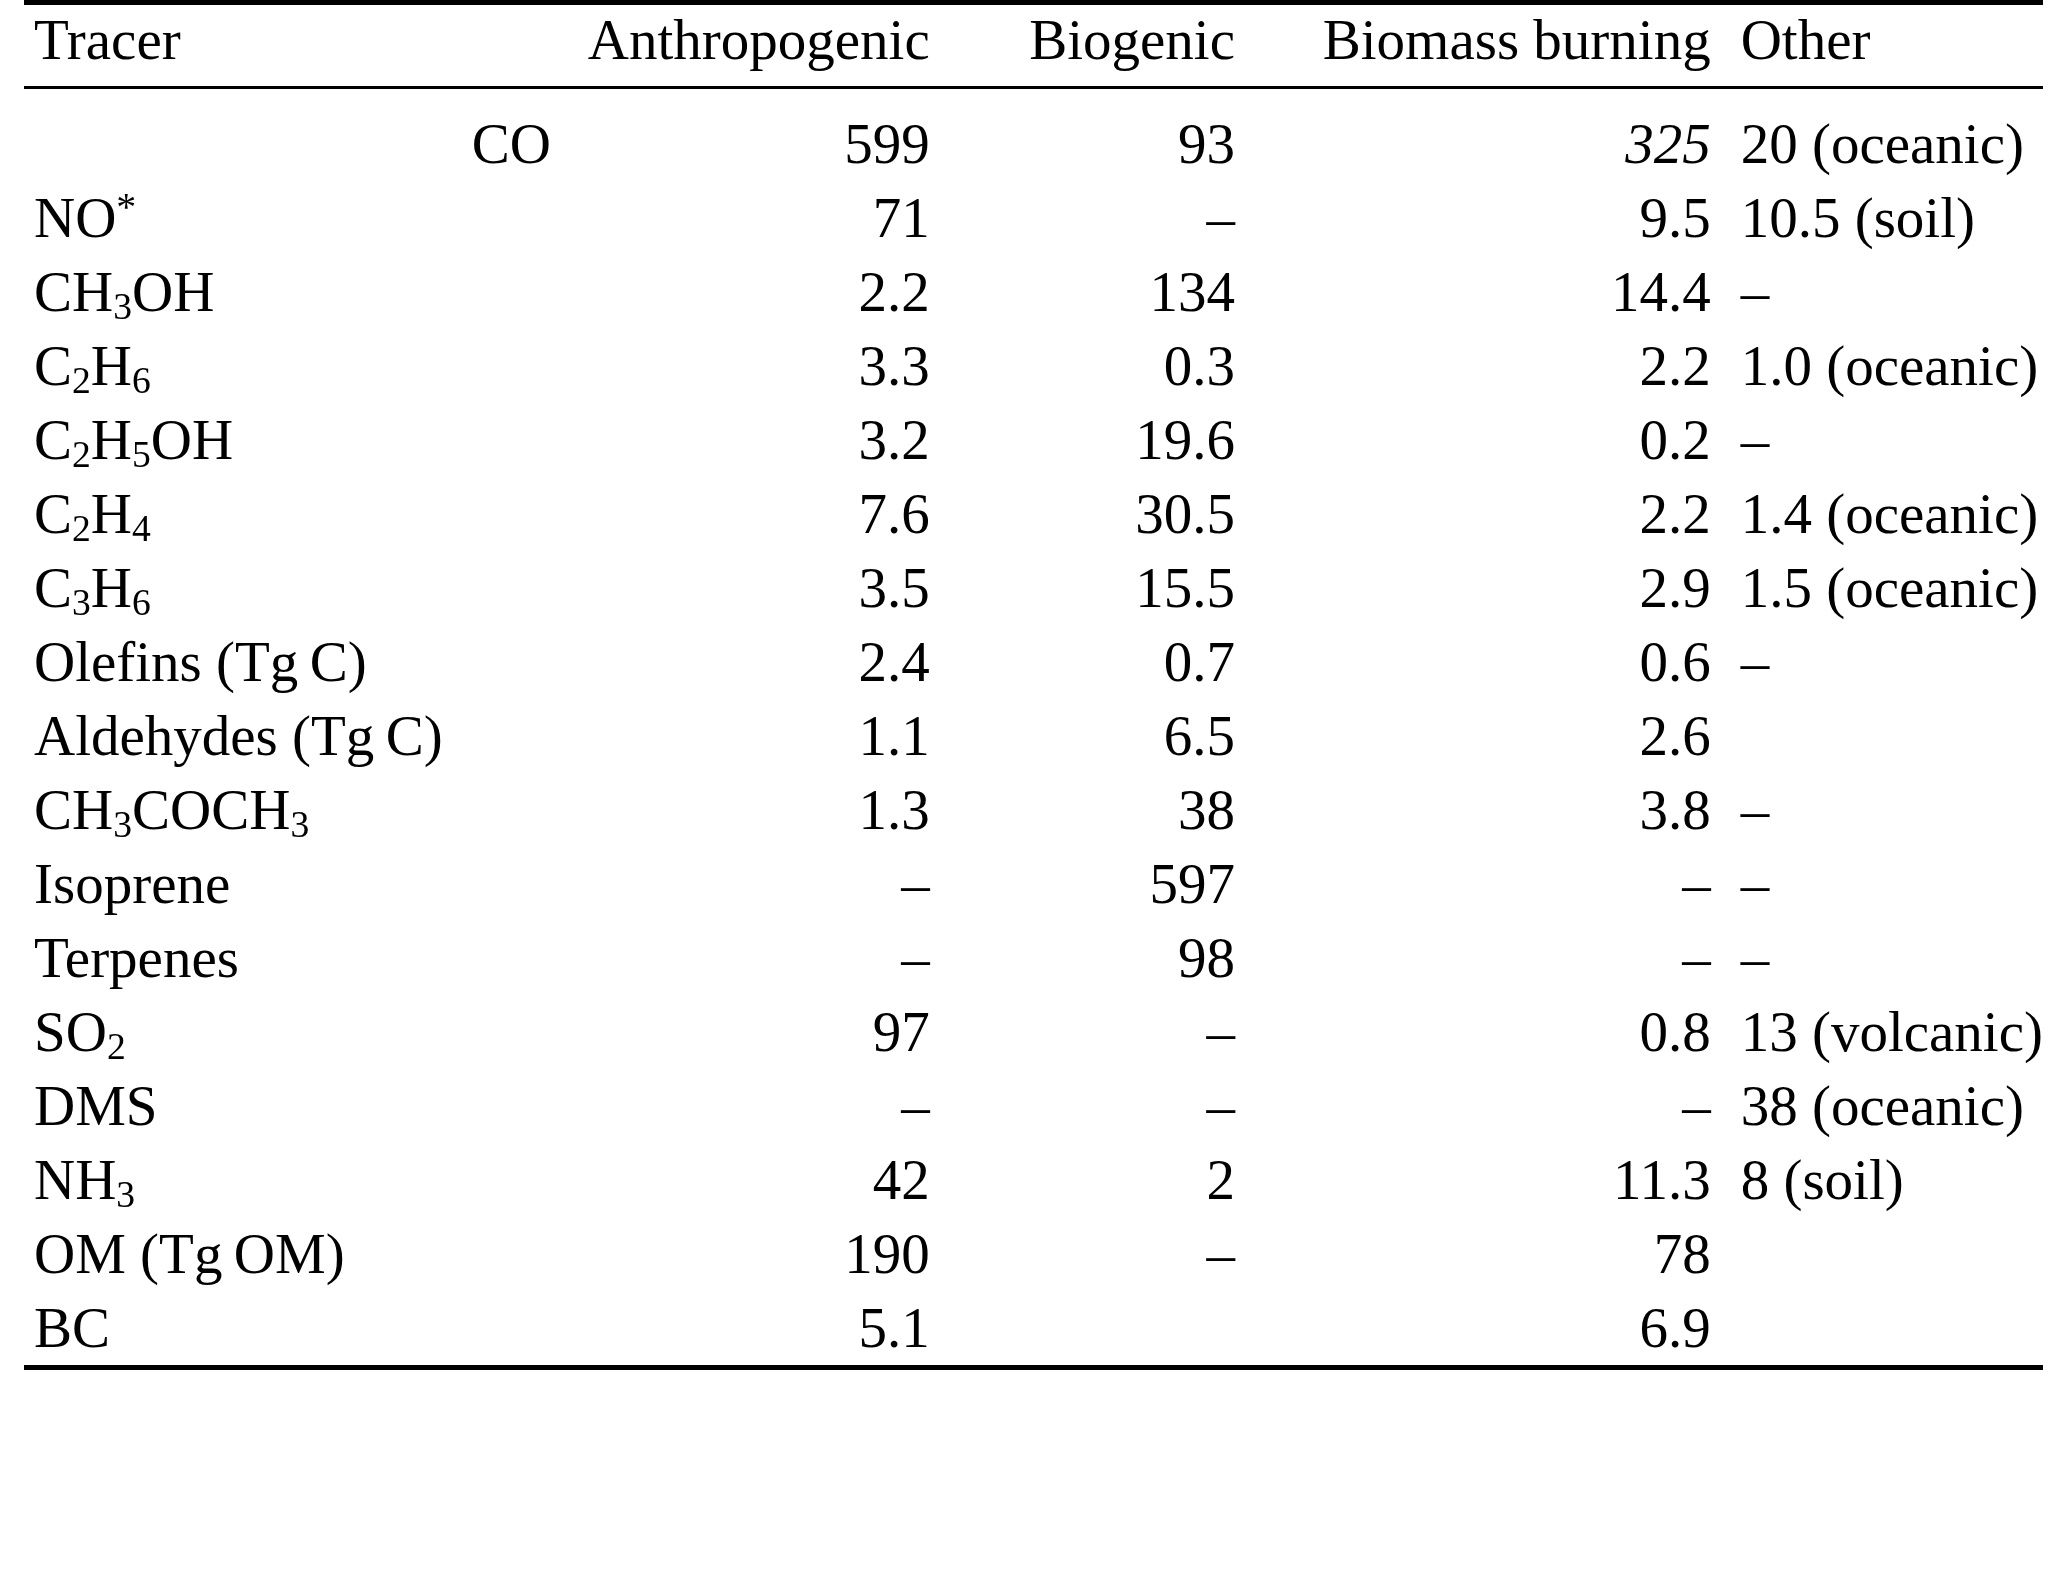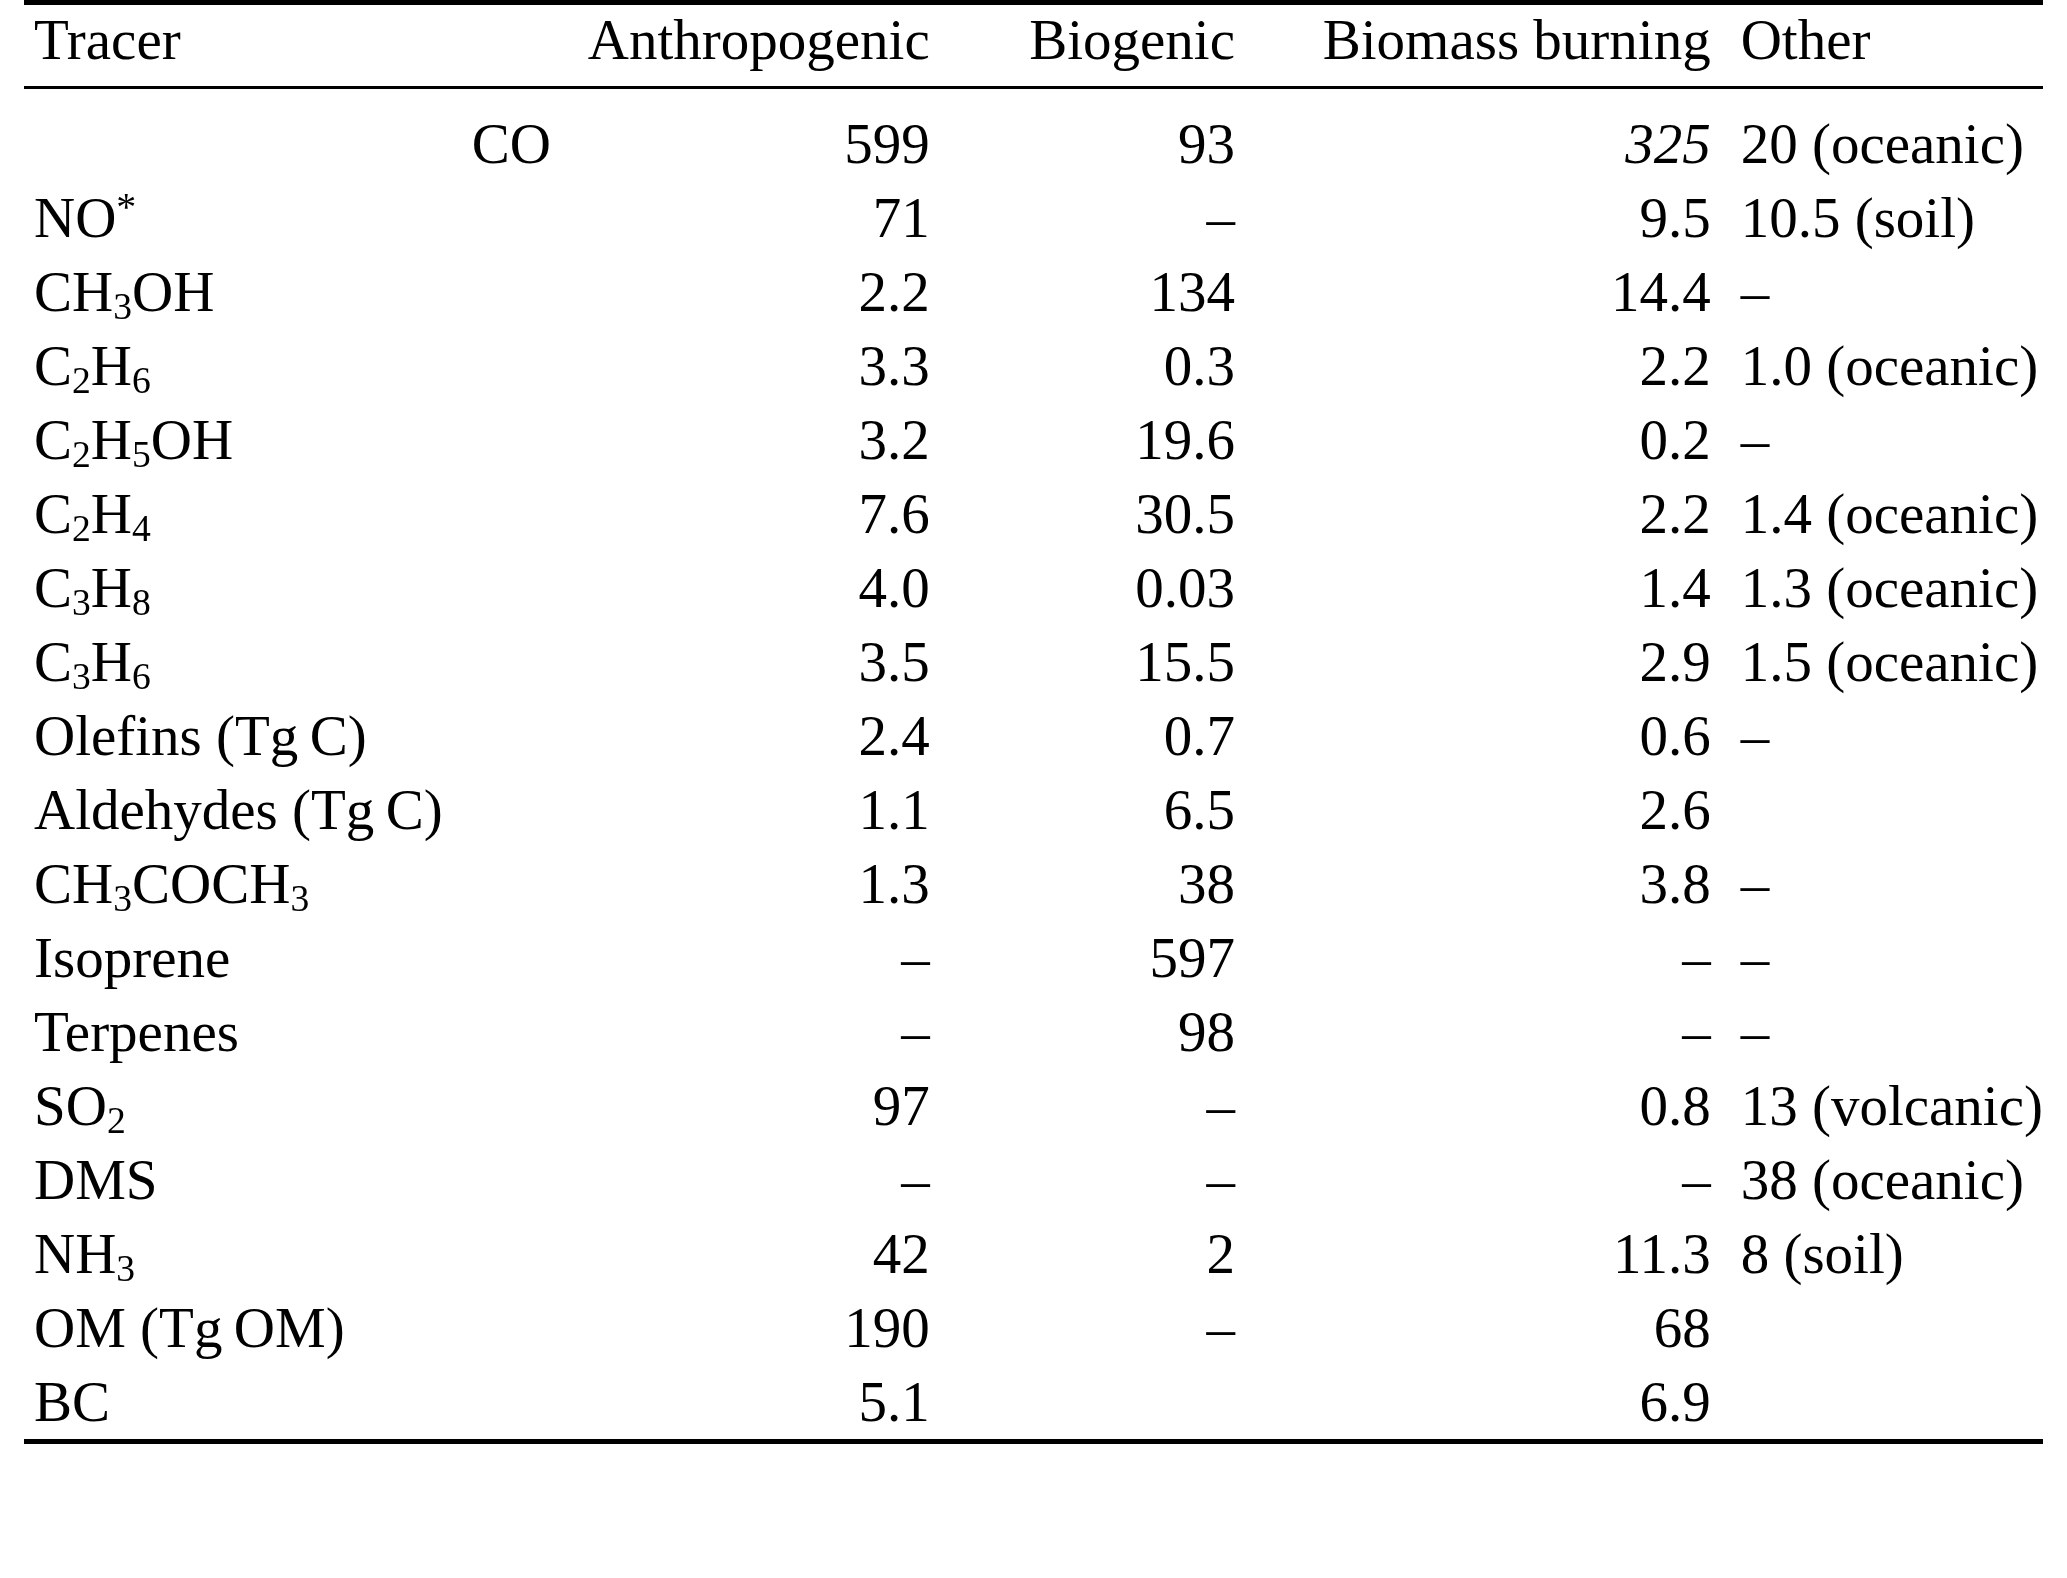--- a/index.html
+++ b/index.html
@@ -110,27 +110,20 @@
           <td class="col-other">–</td>
         </tr>
         <tr>
           <td class="col-tracer">C<sub>2</sub>H<sub>4</sub></td>
           <td class="col-num c-anthro">7.6</td>
           <td class="col-num c-bio">30.5</td>
           <td class="col-num c-bb">2.2</td>
           <td class="col-other">1.4 (oceanic)</td>
         </tr>
         <tr>
-          <td class="col-tracer">C<sub>3</sub>H<sub>8</sub></td>
-          <td class="col-num c-anthro">4.0</td>
-          <td class="col-num c-bio">0.03</td>
-          <td class="col-num c-bb">1.4</td>
-          <td class="col-other">1.3 (oceanic)</td>
-        </tr>
-        <tr>
           <td class="col-tracer">C<sub>3</sub>H<sub>6</sub></td>
           <td class="col-num c-anthro">3.5</td>
           <td class="col-num c-bio">15.5</td>
           <td class="col-num c-bb">2.9</td>
           <td class="col-other">1.5 (oceanic)</td>
         </tr>
         <tr>
           <td class="col-tracer">Olefins (Tg C)</td>
           <td class="col-num c-anthro">2.4</td>
           <td class="col-num c-bio">0.7</td>
@@ -183,21 +176,21 @@
           <td class="col-tracer">NH<sub>3</sub></td>
           <td class="col-num c-anthro">42</td>
           <td class="col-num c-bio">2</td>
           <td class="col-num c-bb">11.3</td>
           <td class="col-other">8 (soil)</td>
         </tr>
         <tr>
           <td class="col-tracer">OM (Tg OM)</td>
           <td class="col-num c-anthro">190</td>
           <td class="col-num c-bio">–</td>
-          <td class="col-num c-bb">68</td>
+          <td class="col-num c-bb">78</td>
           <td class="col-other"></td>
         </tr>
         <tr>
           <td class="col-tracer">BC</td>
           <td class="col-num c-anthro">5.1</td>
           <td class="col-num c-bio"></td>
           <td class="col-num c-bb">6.9</td>
           <td class="col-other"></td>
         </tr>
         <tr>

